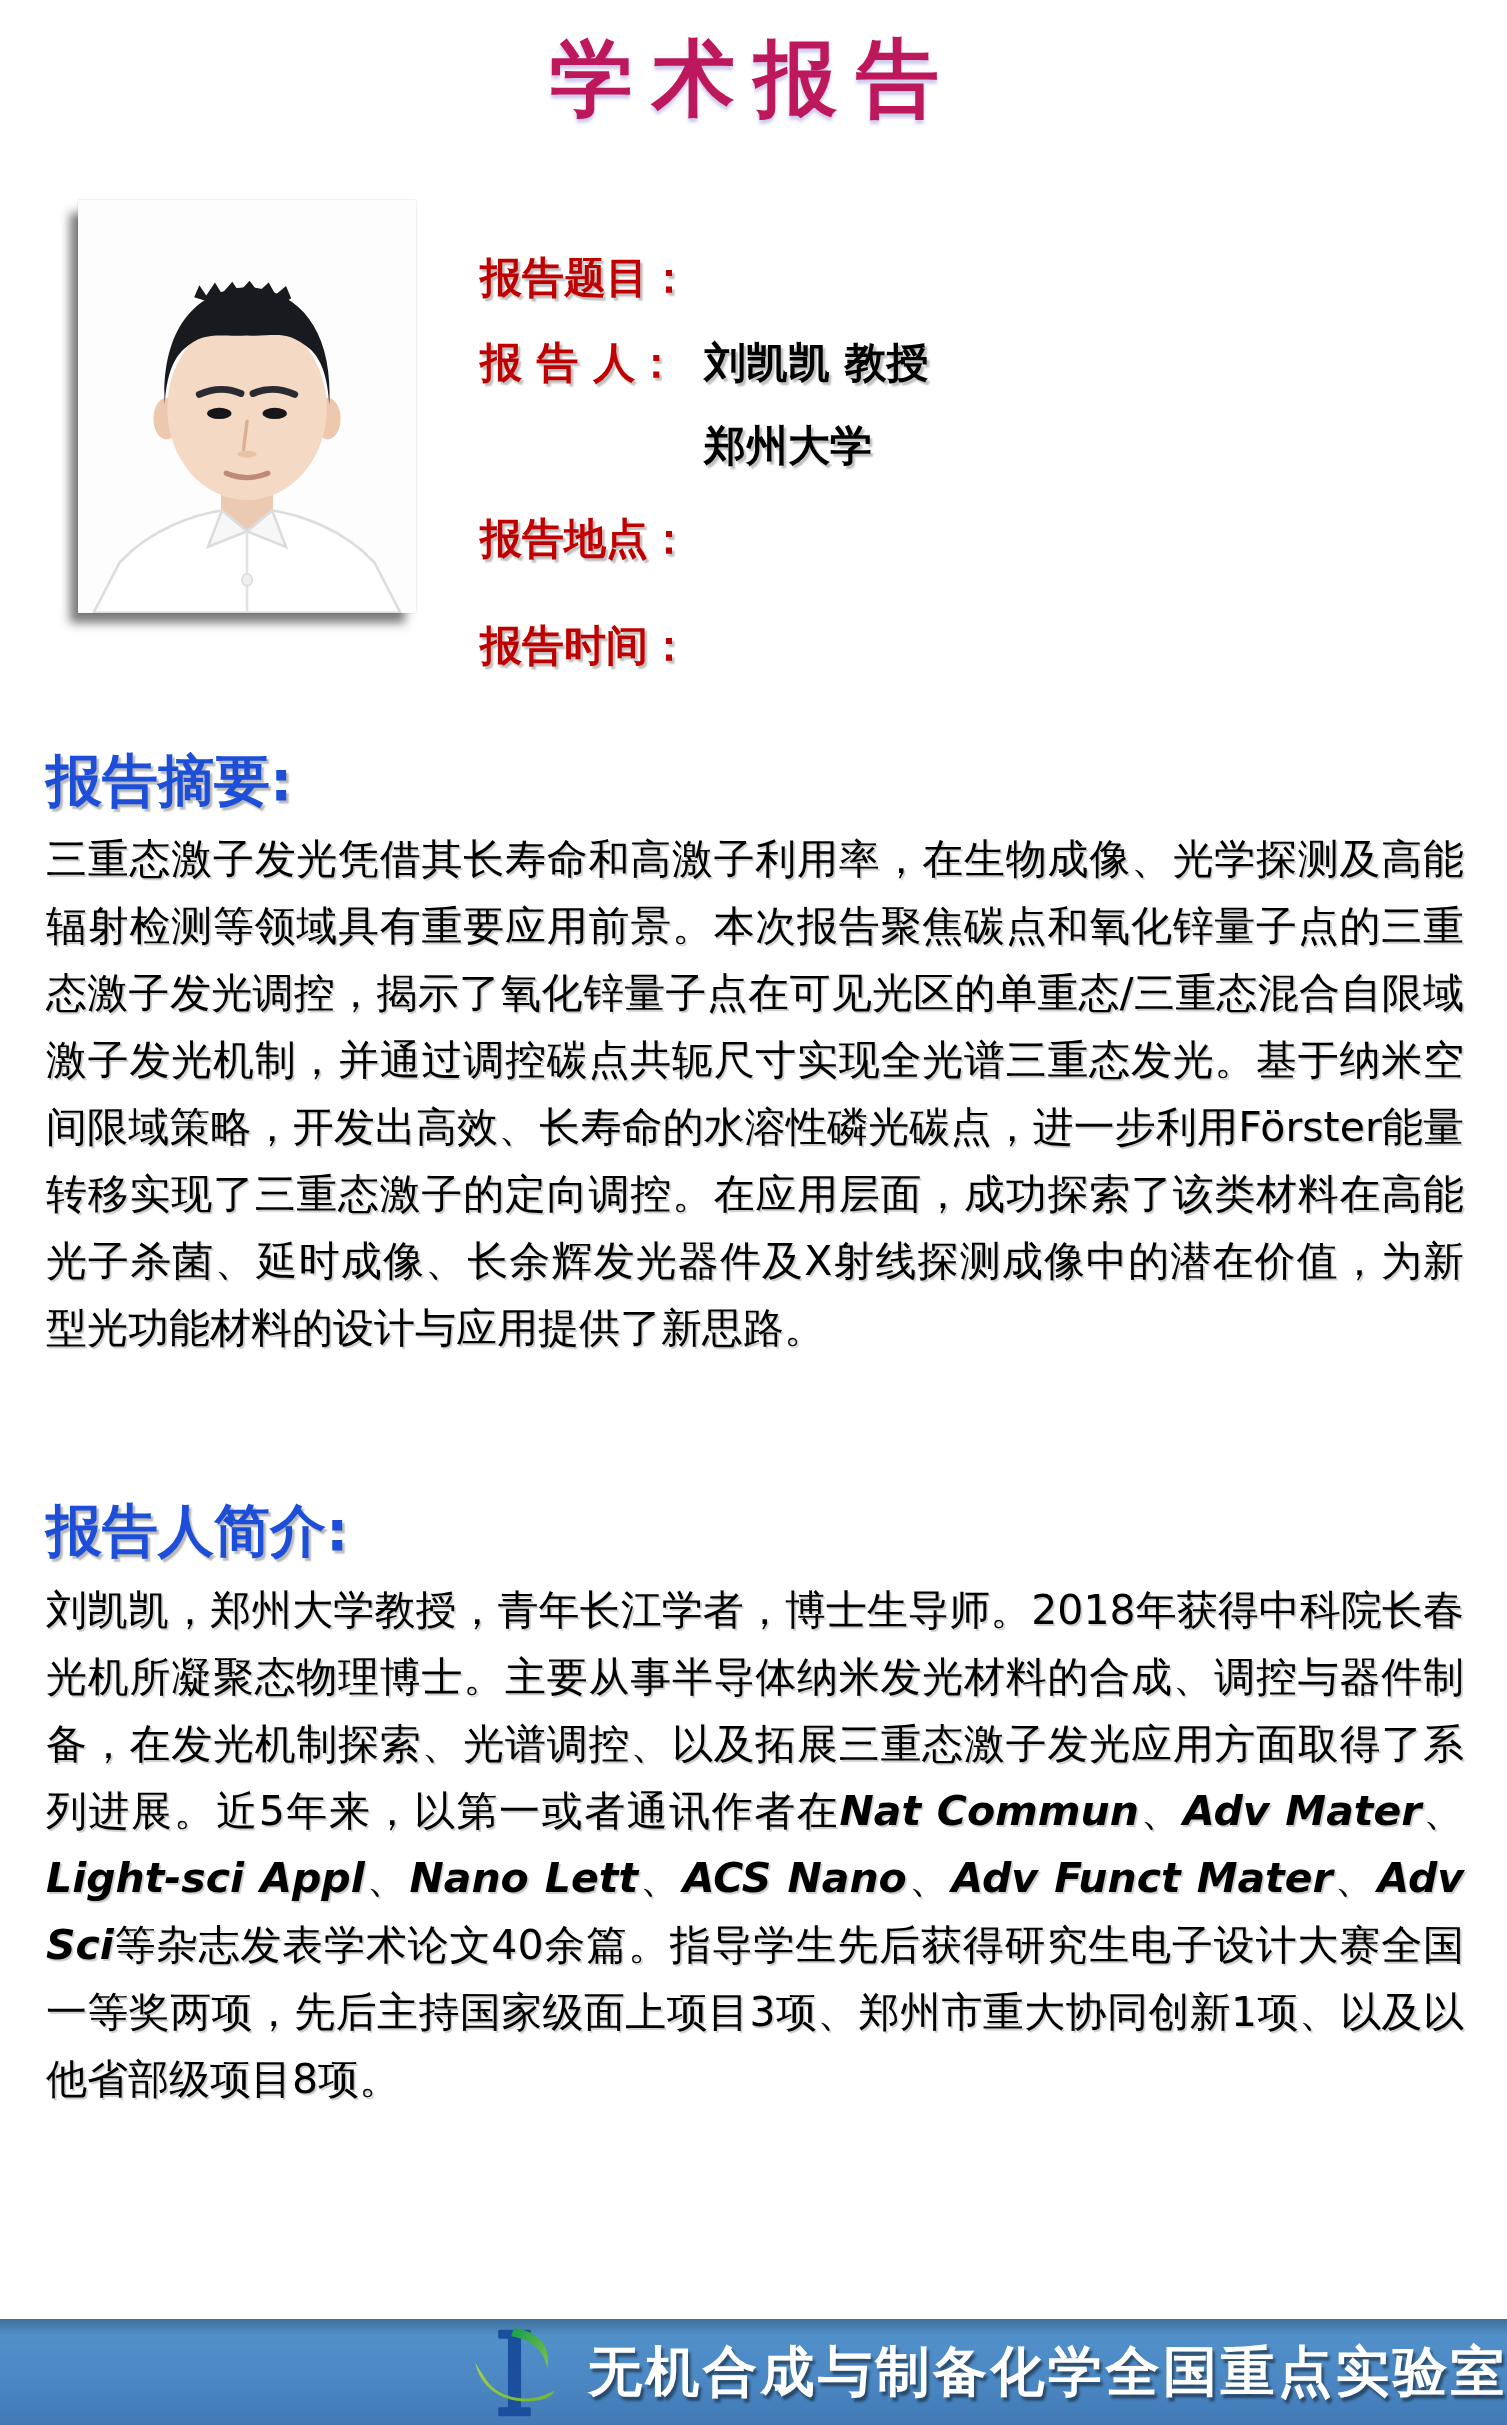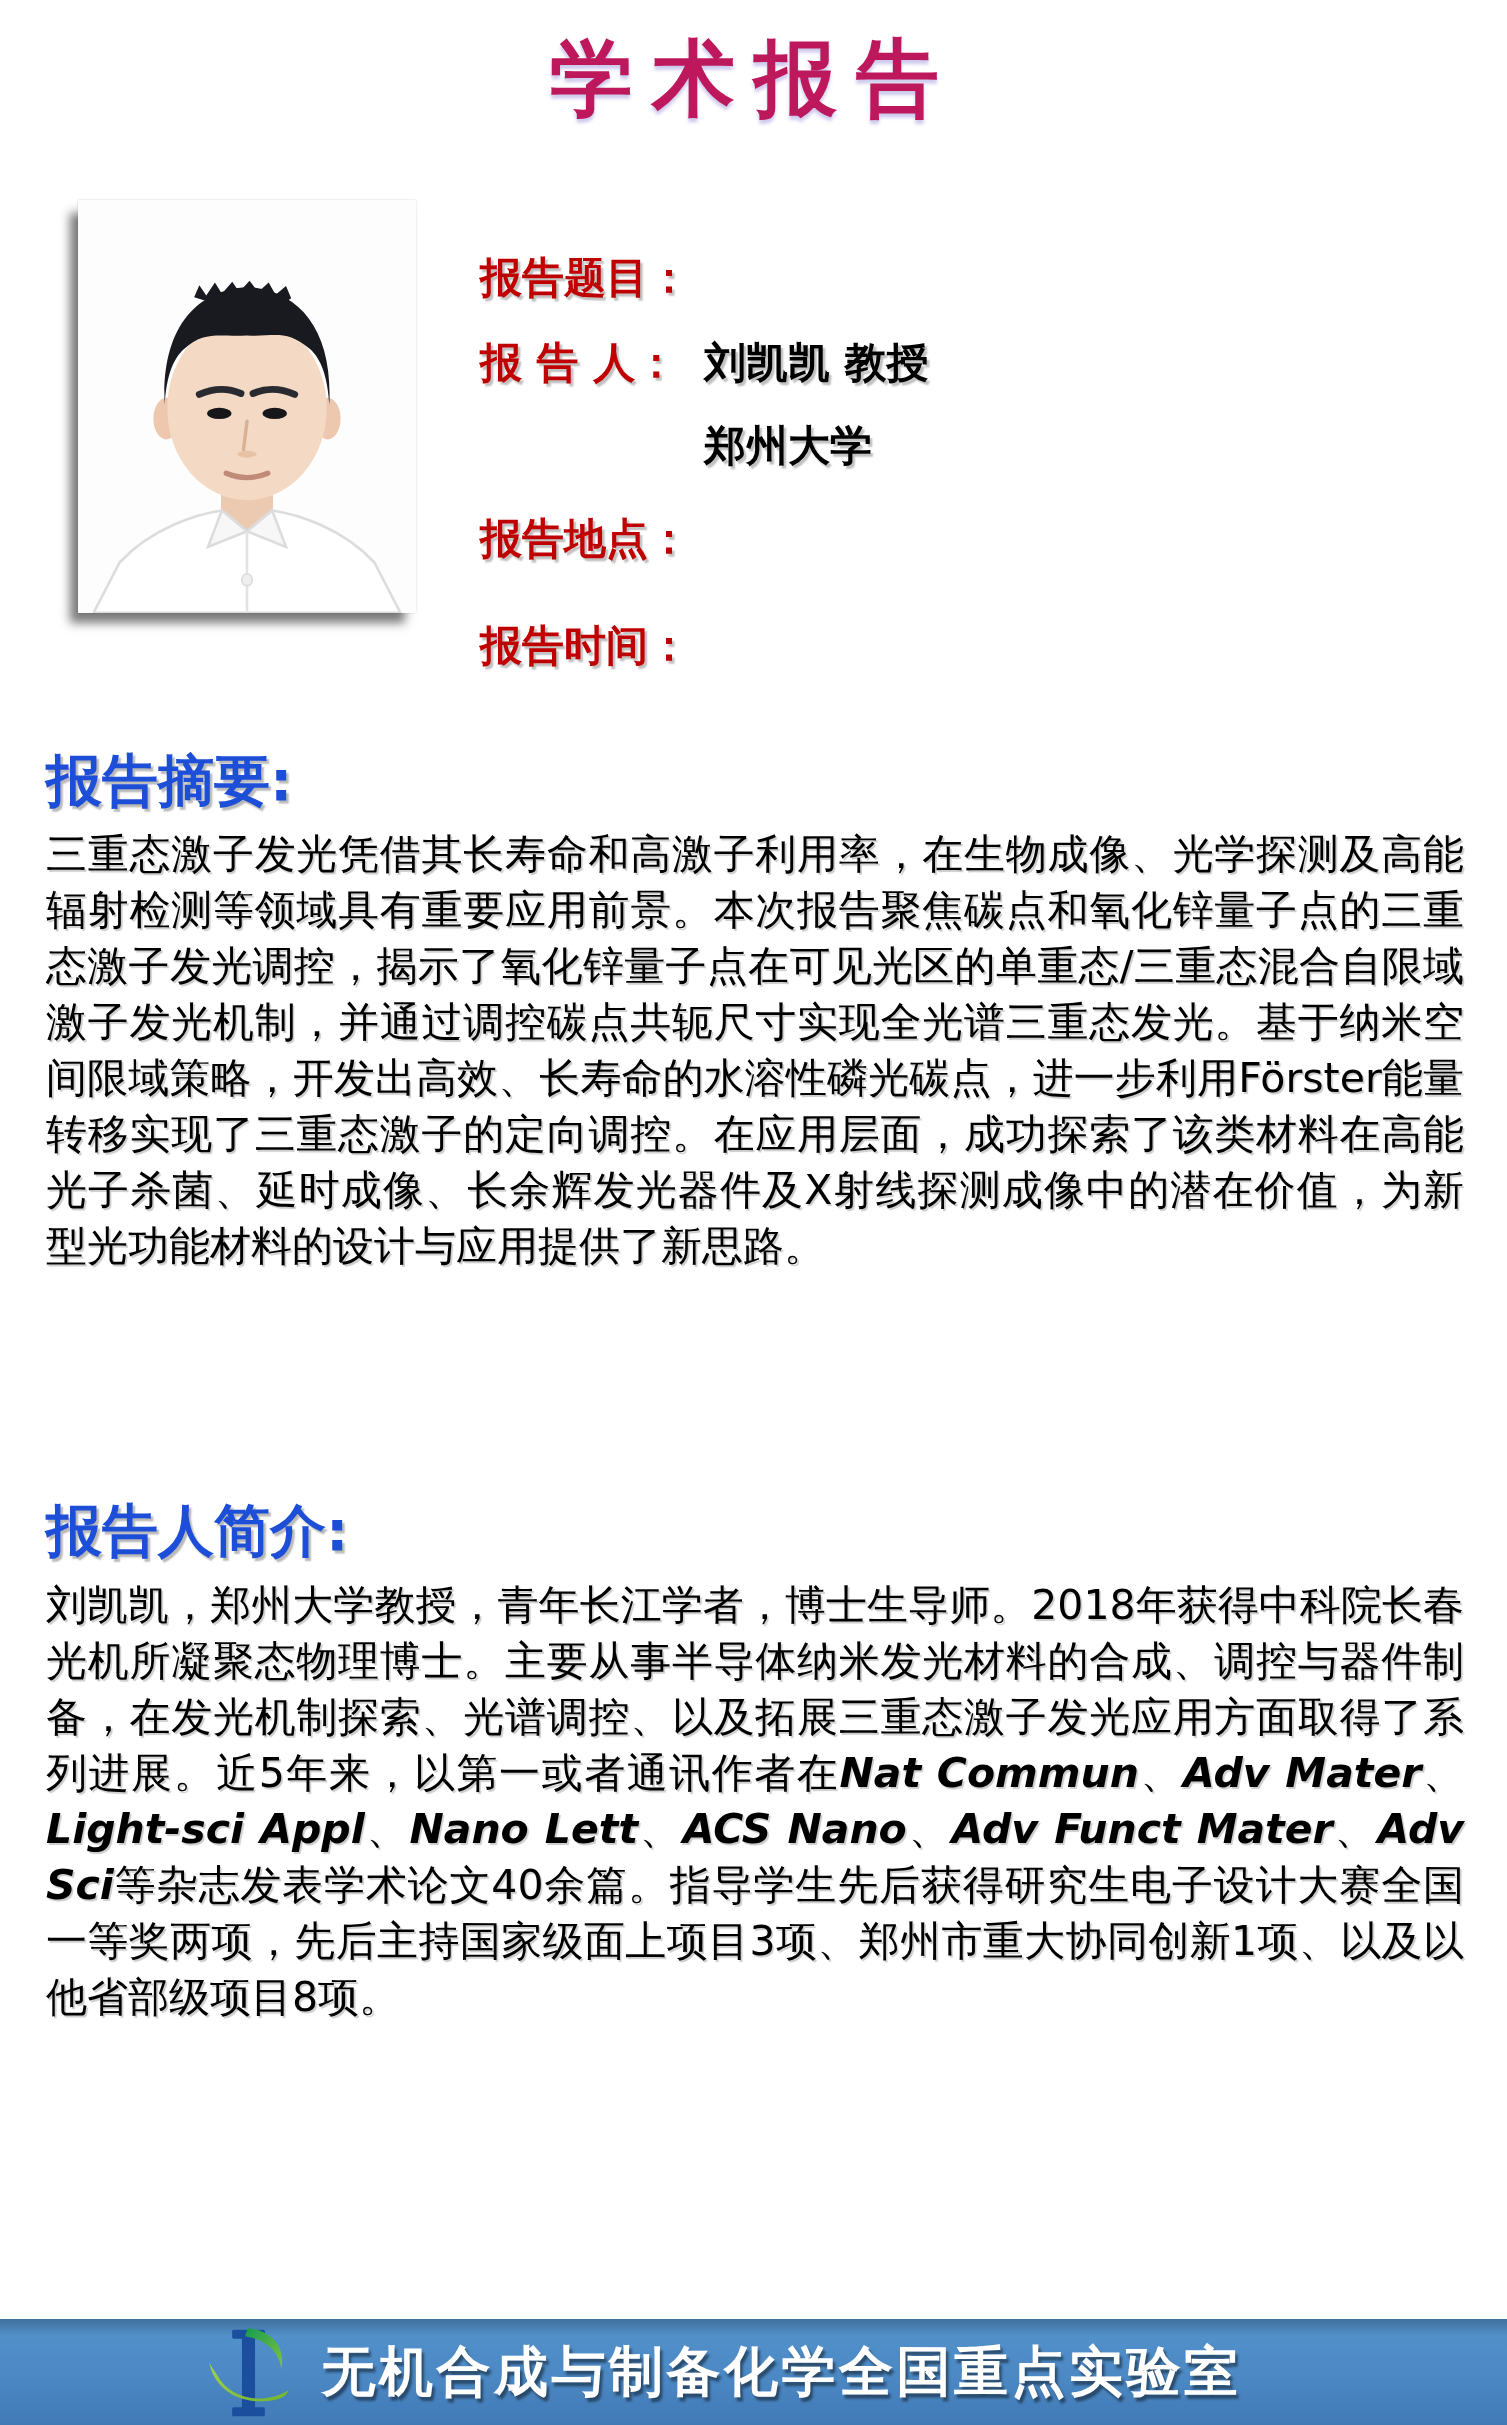--- a/index.html
+++ b/index.html
@@ -26,29 +26,29 @@
   }
   .info-value {
     position:absolute; left:704px; font-size:42px; font-weight:bold;
     color:#000; white-space:nowrap; text-shadow:2.6px 2.6px 1.7px rgba(0,0,0,0.25);
   }
   .section-heading {
     position:absolute; left:46px; font-size:56px; font-weight:bold; color:#1d4ed8;
     text-shadow:2.6px 2.6px 1.7px rgba(0,0,0,0.28); white-space:nowrap;
   }
   .body-text {
-    position:absolute; left:46px; width:1418px; font-size:41px; line-height:56px;
+    position:absolute; left:46px; width:1418px; font-size:41px; line-height:67px;
     color:#000; text-align:justify; text-shadow:1.7px 1.7px 0.9px rgba(0,0,0,0.20);
   }
   .body-text .it { font-style:italic;font-weight:bold; }
   .footer {
     position:absolute; left:0; top:2319px; width:1508px; height:107px;
     background:linear-gradient(180deg,#40709c 0%, #5290ca 16%, #4b88c4 55%, #4179b5 100%);
-    display:flex; align-items:center; justify-content:center; gap:31px;
-    padding-right:61px; box-sizing:border-box;
+    display:flex; align-items:center; justify-content:flex-end; gap:31px;
+    box-sizing:border-box;
   }
   .footer-logo { width:85px; height:90px; flex:0 0 auto; }
   .footer-text {
     color:#ffffff; font-weight:bold; font-size:54px; letter-spacing:3.5px;
     white-space:nowrap; text-shadow:2.6px 3.5px 2.6px rgba(0,0,0,0.45);
   }
 </style>
 </head>
 <body>
 

